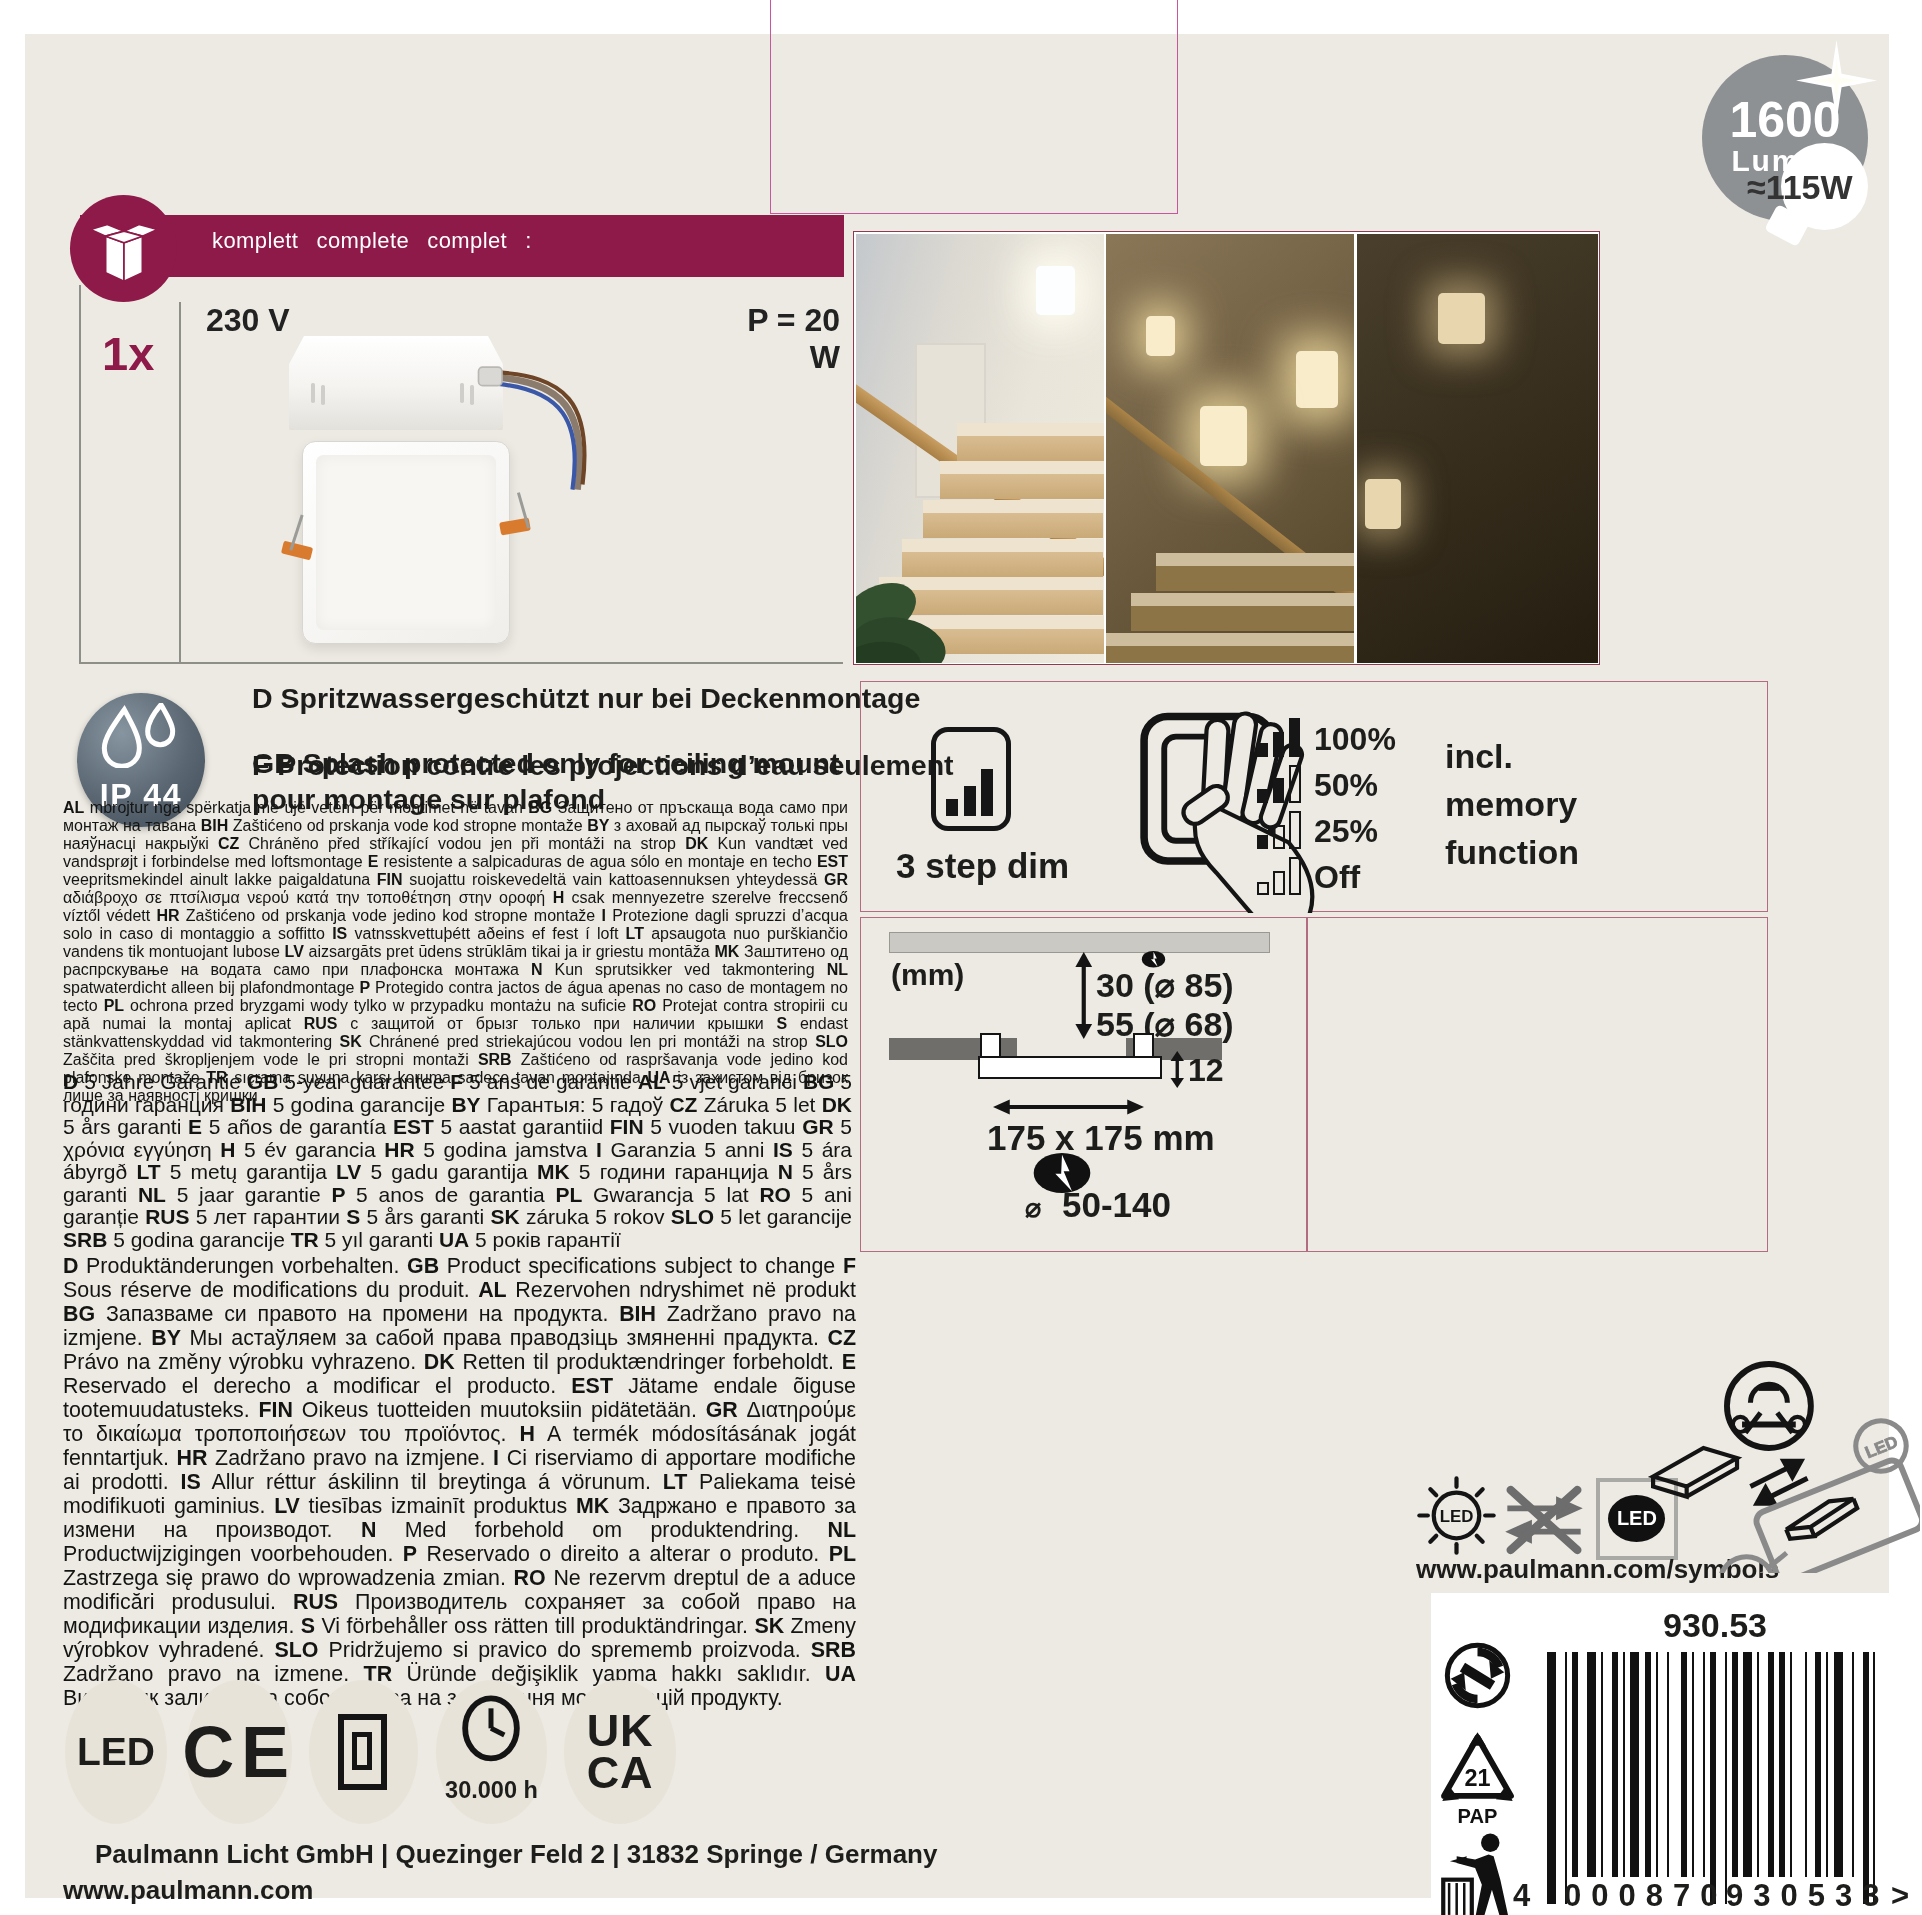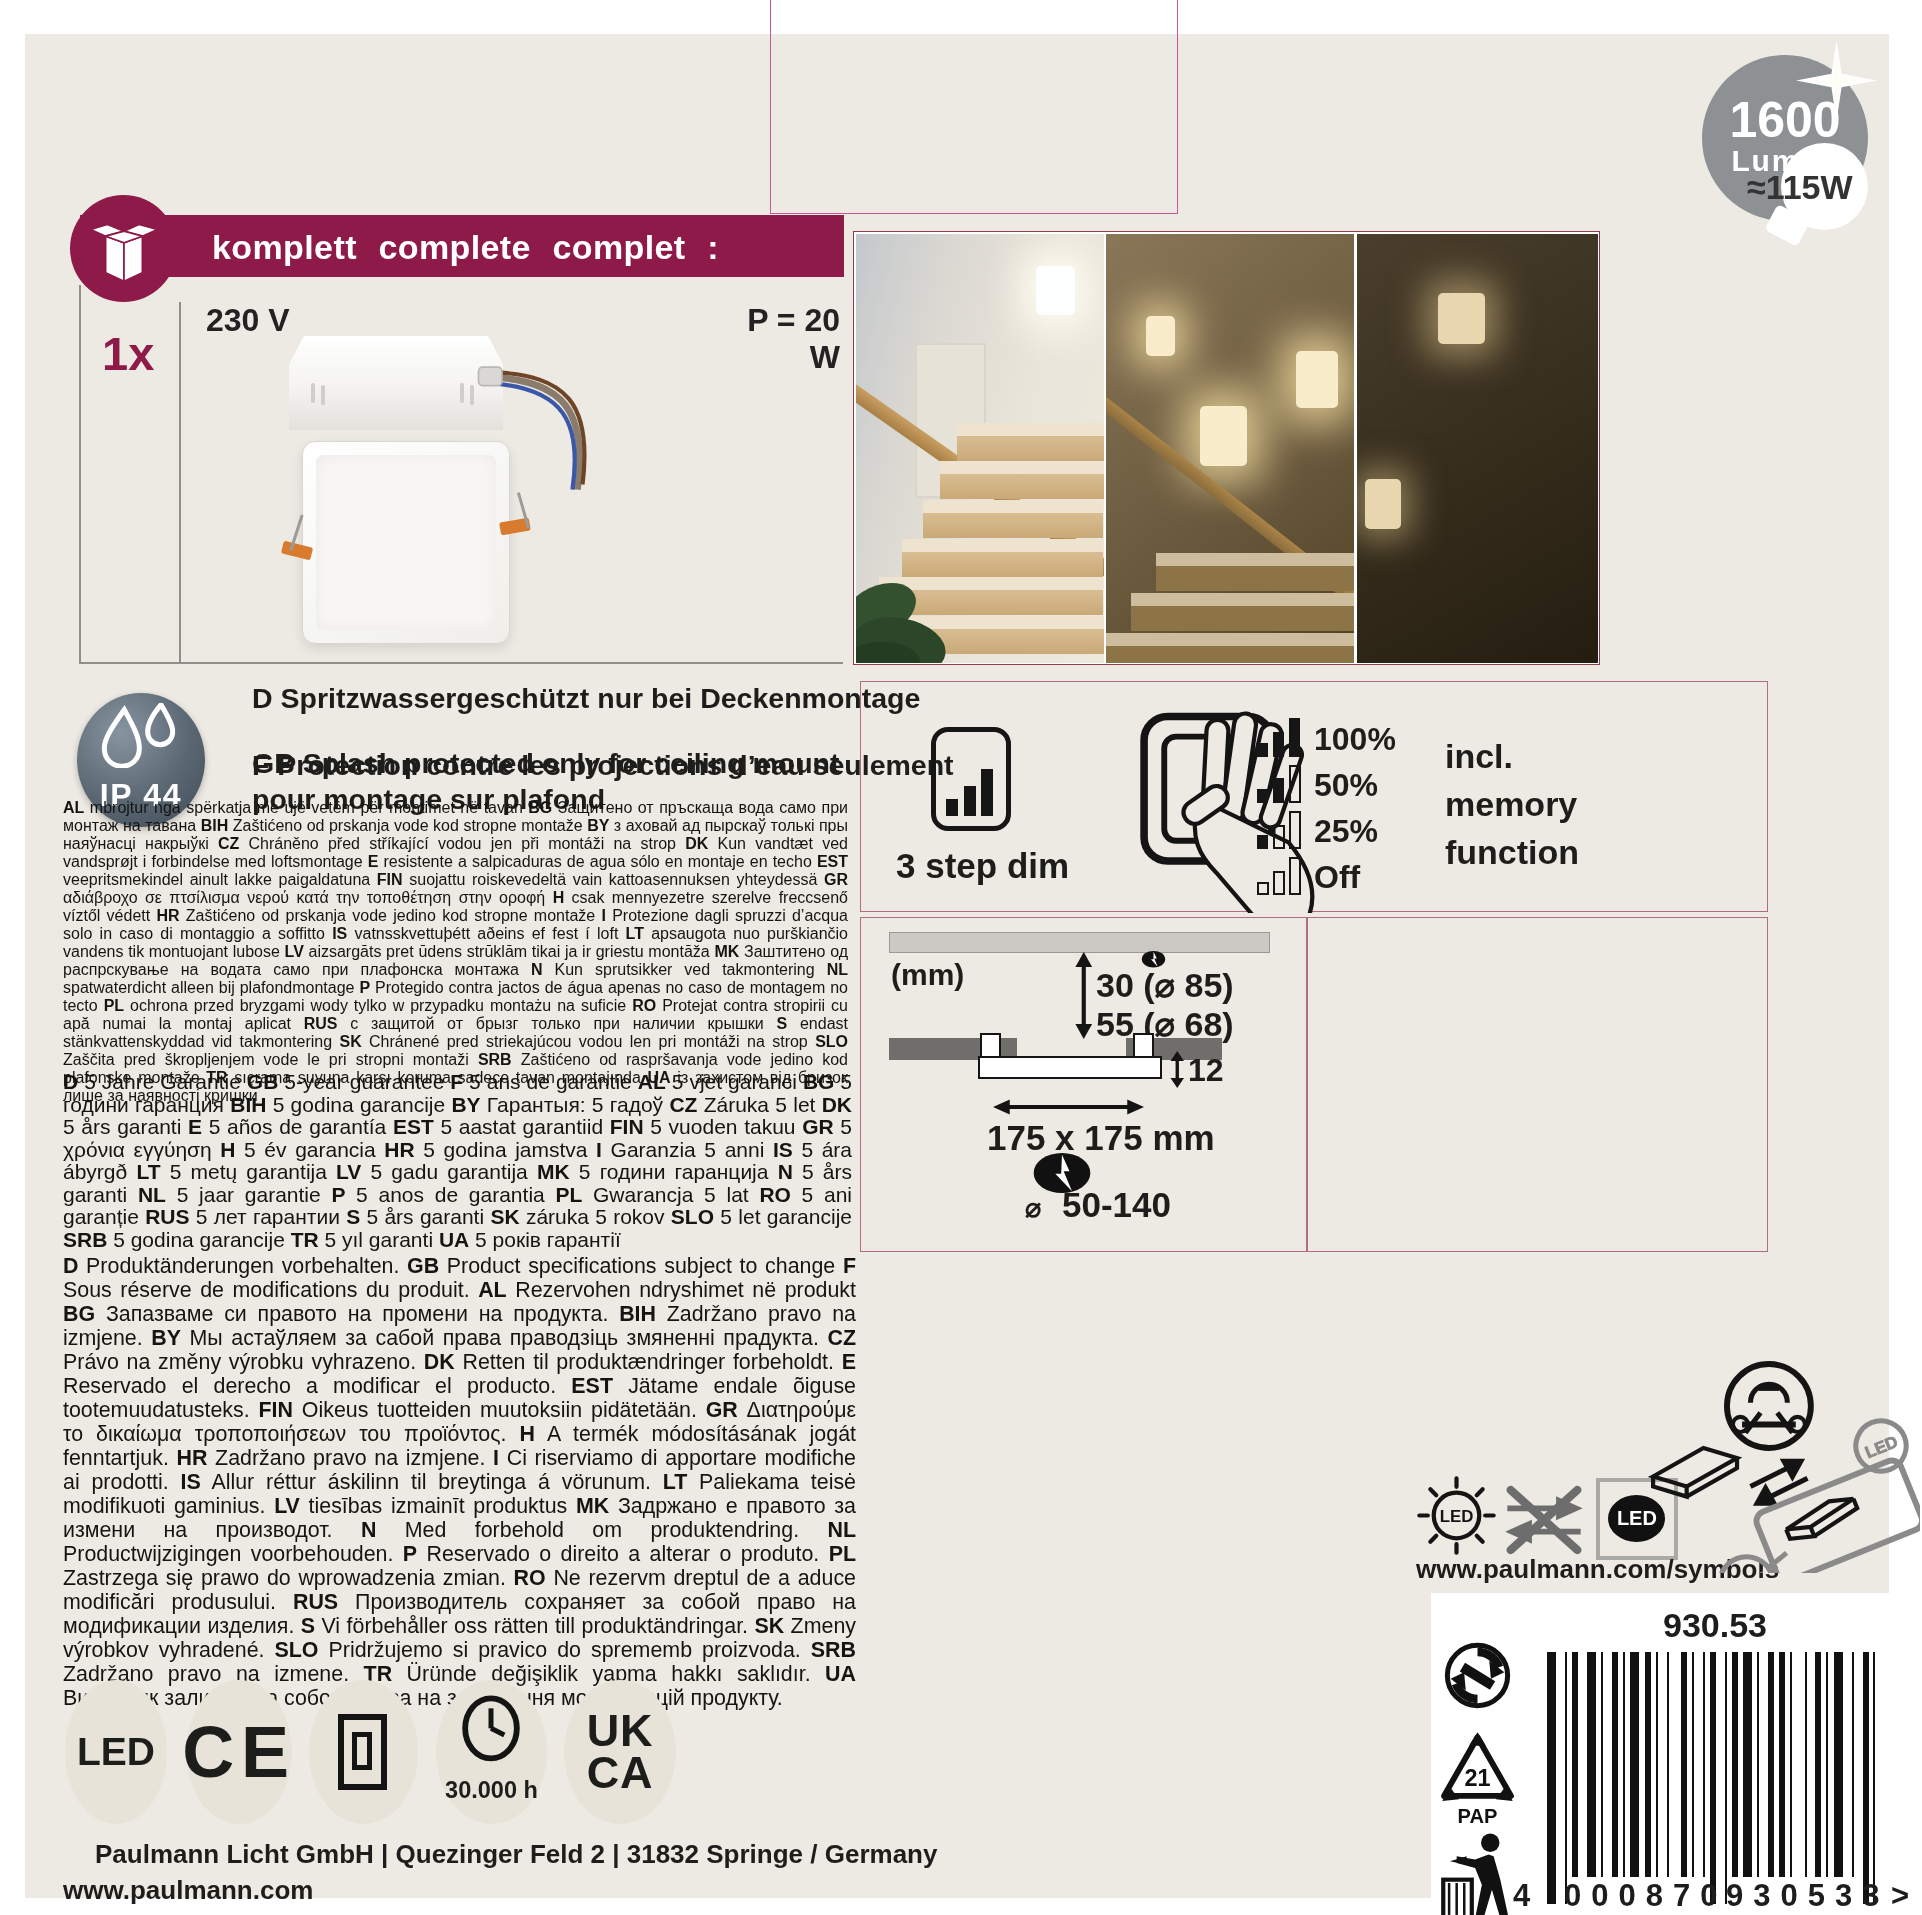--- a/index.html
+++ b/index.html
@@ -5,21 +5,21 @@
   html,body{margin:0;padding:0;background:#ffffff;}
   .sheet{position:relative;width:1922px;height:1916px;background:#ffffff;overflow:hidden;
          font-family:"Liberation Sans",sans-serif;color:#1d1d1b;}
   .abs{position:absolute;}
   .beige{background:#EDEAE3;}
   .hairline{border:1.7px solid #B26B80;}
   b{font-weight:700;}
 
   
   .maroon{background:#8E1A49;}
-  .titletext{color:#fff;font-size:34px;font-weight:700;word-spacing:11.7px;letter-spacing:0.4px;}
+  .titletext{color:#fff;font-size:22px;font-weight:400;word-spacing:11.7px;letter-spacing:0.4px;}
   .qty{color:#8E1A49;font-size:47px;font-weight:700;}
   .spec{font-size:32px;font-weight:700;color:#222;}
   .vline{width:1.7px;background:#8f8f89;}
   .hline{height:1.7px;background:#8f8f89;}
 
   
   .driver{background:linear-gradient(180deg,#ffffff 0%,#f4f3f0 55%,#e2e1dc 100%);
           border-radius:8.4px;clip-path:polygon(7% 0,93% 0,100% 30%,100% 100%,0 100%,0 30%);
           box-shadow:0 3.4px 8.4px rgba(0,0,0,.08);}
   .slot{position:absolute;width:4.2px;height:20px;background:#cfcecb;border-radius:1.7px;}

